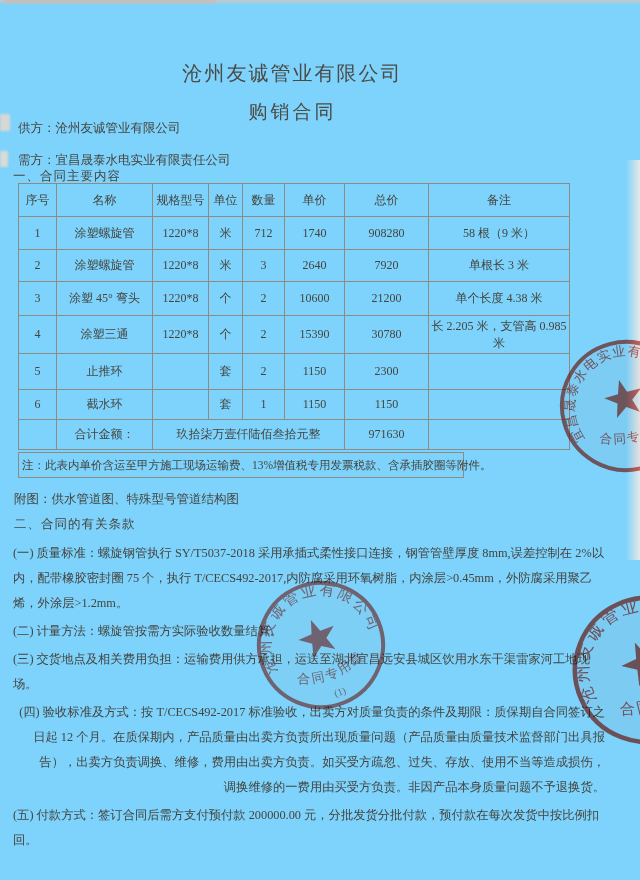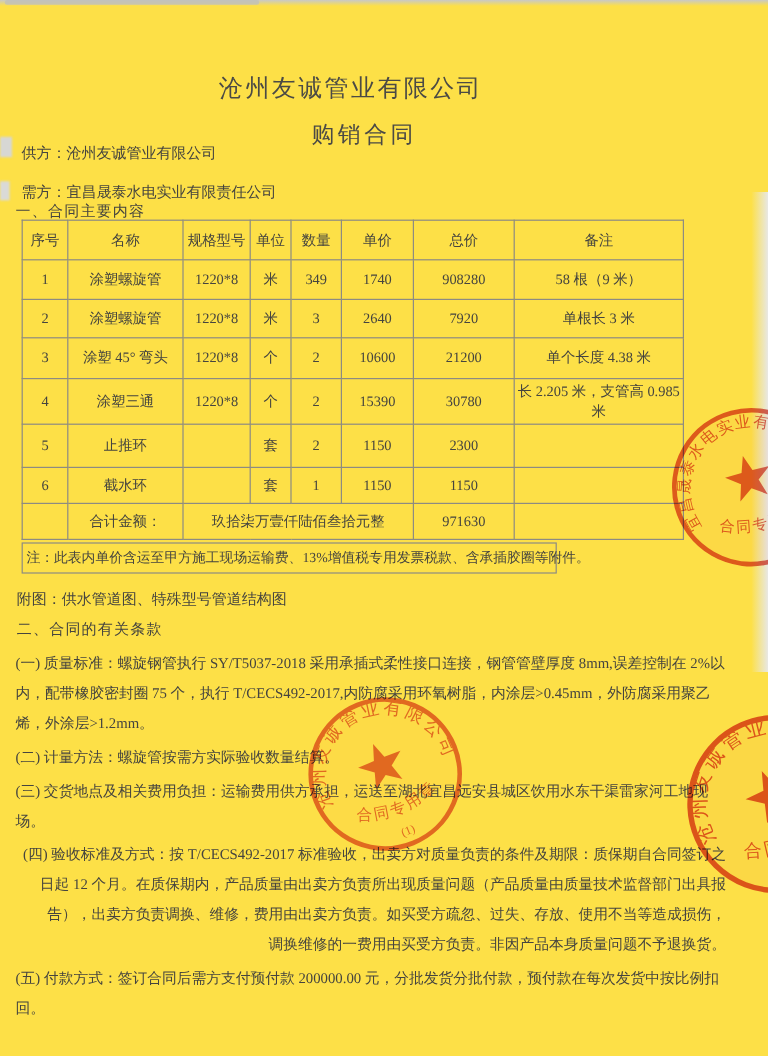--- a/index.html
+++ b/index.html
@@ -1,31 +1,31 @@
 <!DOCTYPE html>
 <html><head>
 <meta charset="utf-8">
 <style>
   html,body{margin:0;padding:0;background:#e9e9e7;}
   .page{
     position:relative;width:640px;height:880px;margin:0 auto;
-    background:#fde047;overflow:hidden;
+    background:#7dd3fc;overflow:hidden;
     font-family:"Liberation Serif","DejaVu Serif",serif;
     color:#45443f;
   }
   .abs{position:absolute;}
   
   .top-edge{left:0;top:0;width:640px;height:5px;background:linear-gradient(to bottom,#c9c9c6,rgba(201,201,198,0));}
   .top-line{left:4px;top:0;width:212px;height:4px;background:#bfbfbc;opacity:.8;border-radius:2px;}
   .smudge1{left:0;top:114px;width:10px;height:17px;background:#d7d7d4;filter:blur(1px);}
   .smudge2{left:0;top:151px;width:8px;height:16px;background:#dadad7;filter:blur(1px);}
   .right-wash{right:0;top:160px;width:14px;height:400px;background:linear-gradient(to left,#e8e8e5,rgba(232,232,229,0));}
   
   .title{top:60px;left:0;width:585px;text-align:center;font-size:20px;letter-spacing:2px;color:#4b4a45;}
-  .subtitle{top:99px;left:11px;width:585px;text-align:center;font-size:19px;letter-spacing:3px;color:#4b4a45;}
+  .subtitle{top:99px;left:0;width:585px;text-align:center;font-size:19px;letter-spacing:3px;color:#4b4a45;}
   .supplier{left:18px;top:120px;font-size:12.5px;}
   .buyer{left:18px;top:152px;font-size:12.5px;}
   .cinfo{left:420px;top:113px;font-size:12.5px;line-height:22px;}
   .sec1{left:13px;top:168px;font-size:12.5px;letter-spacing:1px;}
   
   table.items{left:18px;top:183px;width:551px;position:absolute;border-collapse:collapse;table-layout:fixed;font-size:12px;color:#45443f;}
   table.items th,table.items td{border:1px solid #8d8b82;text-align:center;vertical-align:middle;padding:1px 2px;font-weight:normal;overflow:hidden;}
   tr.hd{height:33px;} tr.r1{height:33px;} tr.r2{height:32px;} tr.r3{height:34px;}
   tr.r4{height:38px;} tr.r5{height:36px;} tr.r6{height:30px;} tr.tot{height:30px;}
   td.remark{line-height:1.35;}
@@ -84,21 +84,21 @@
         <th>总价</th>
         <th>备注</th>
       </tr>
     </thead>
     <tbody>
       <tr class="r1">
         <td>1</td>
         <td>涂塑螺旋管</td>
         <td>1220*8</td>
         <td>米</td>
-        <td>349</td>
+        <td>712</td>
         <td>1740</td>
         <td>908280</td>
         <td class="remark">58 根（9 米）</td>
       </tr>
       <tr class="r2">
         <td>2</td>
         <td>涂塑螺旋管</td>
         <td>1220*8</td>
         <td>米</td>
         <td>3</td>

